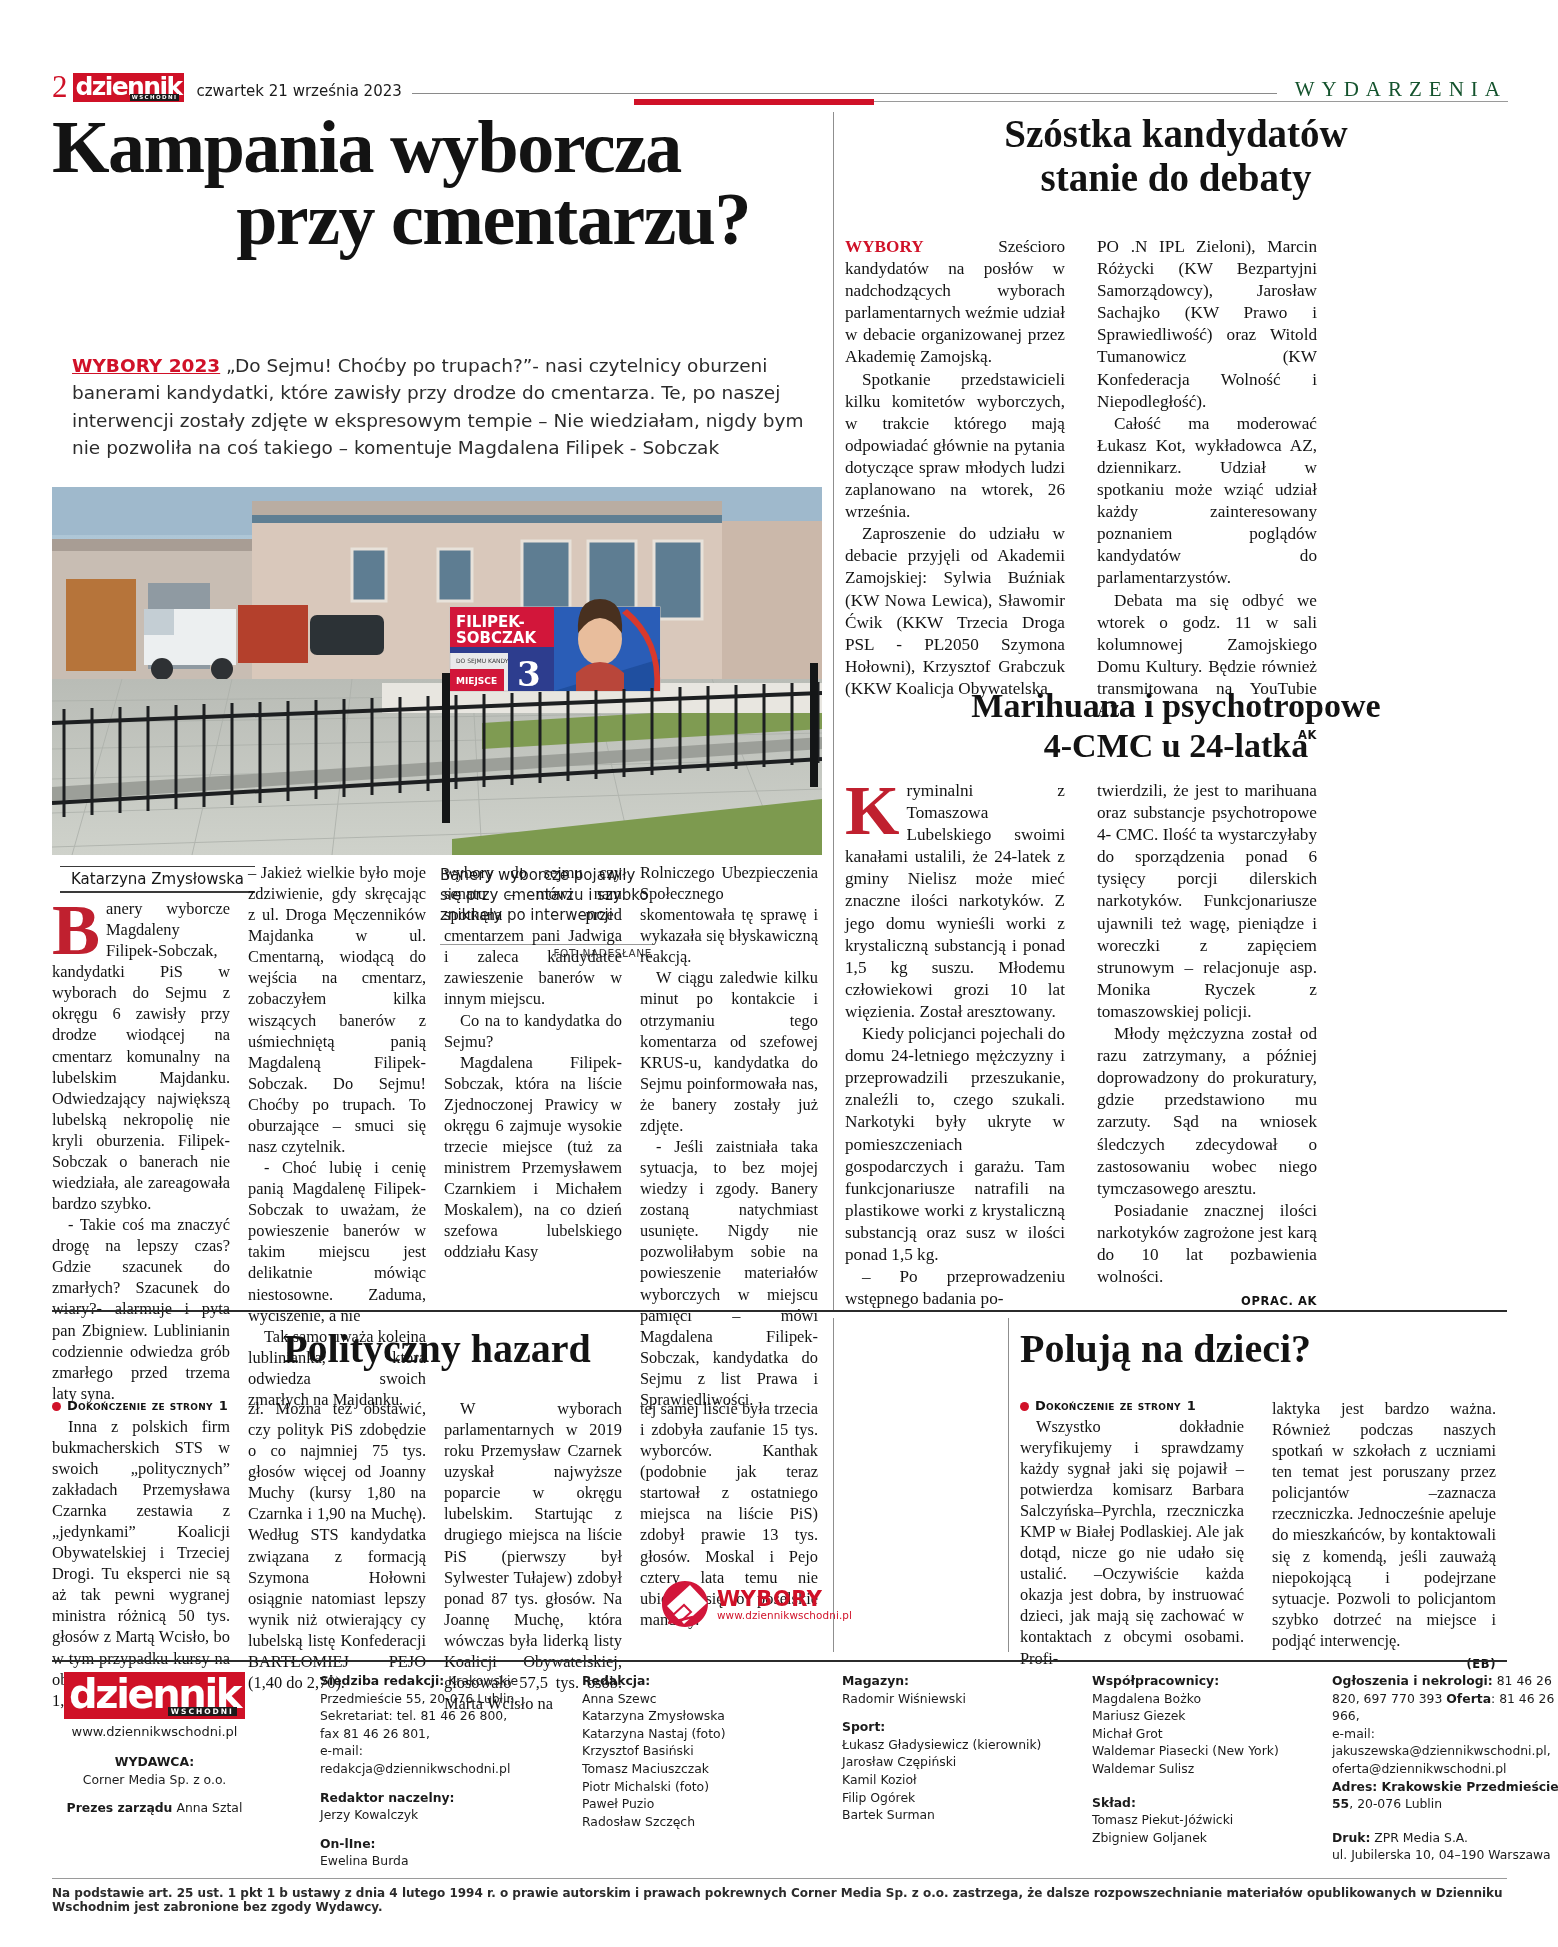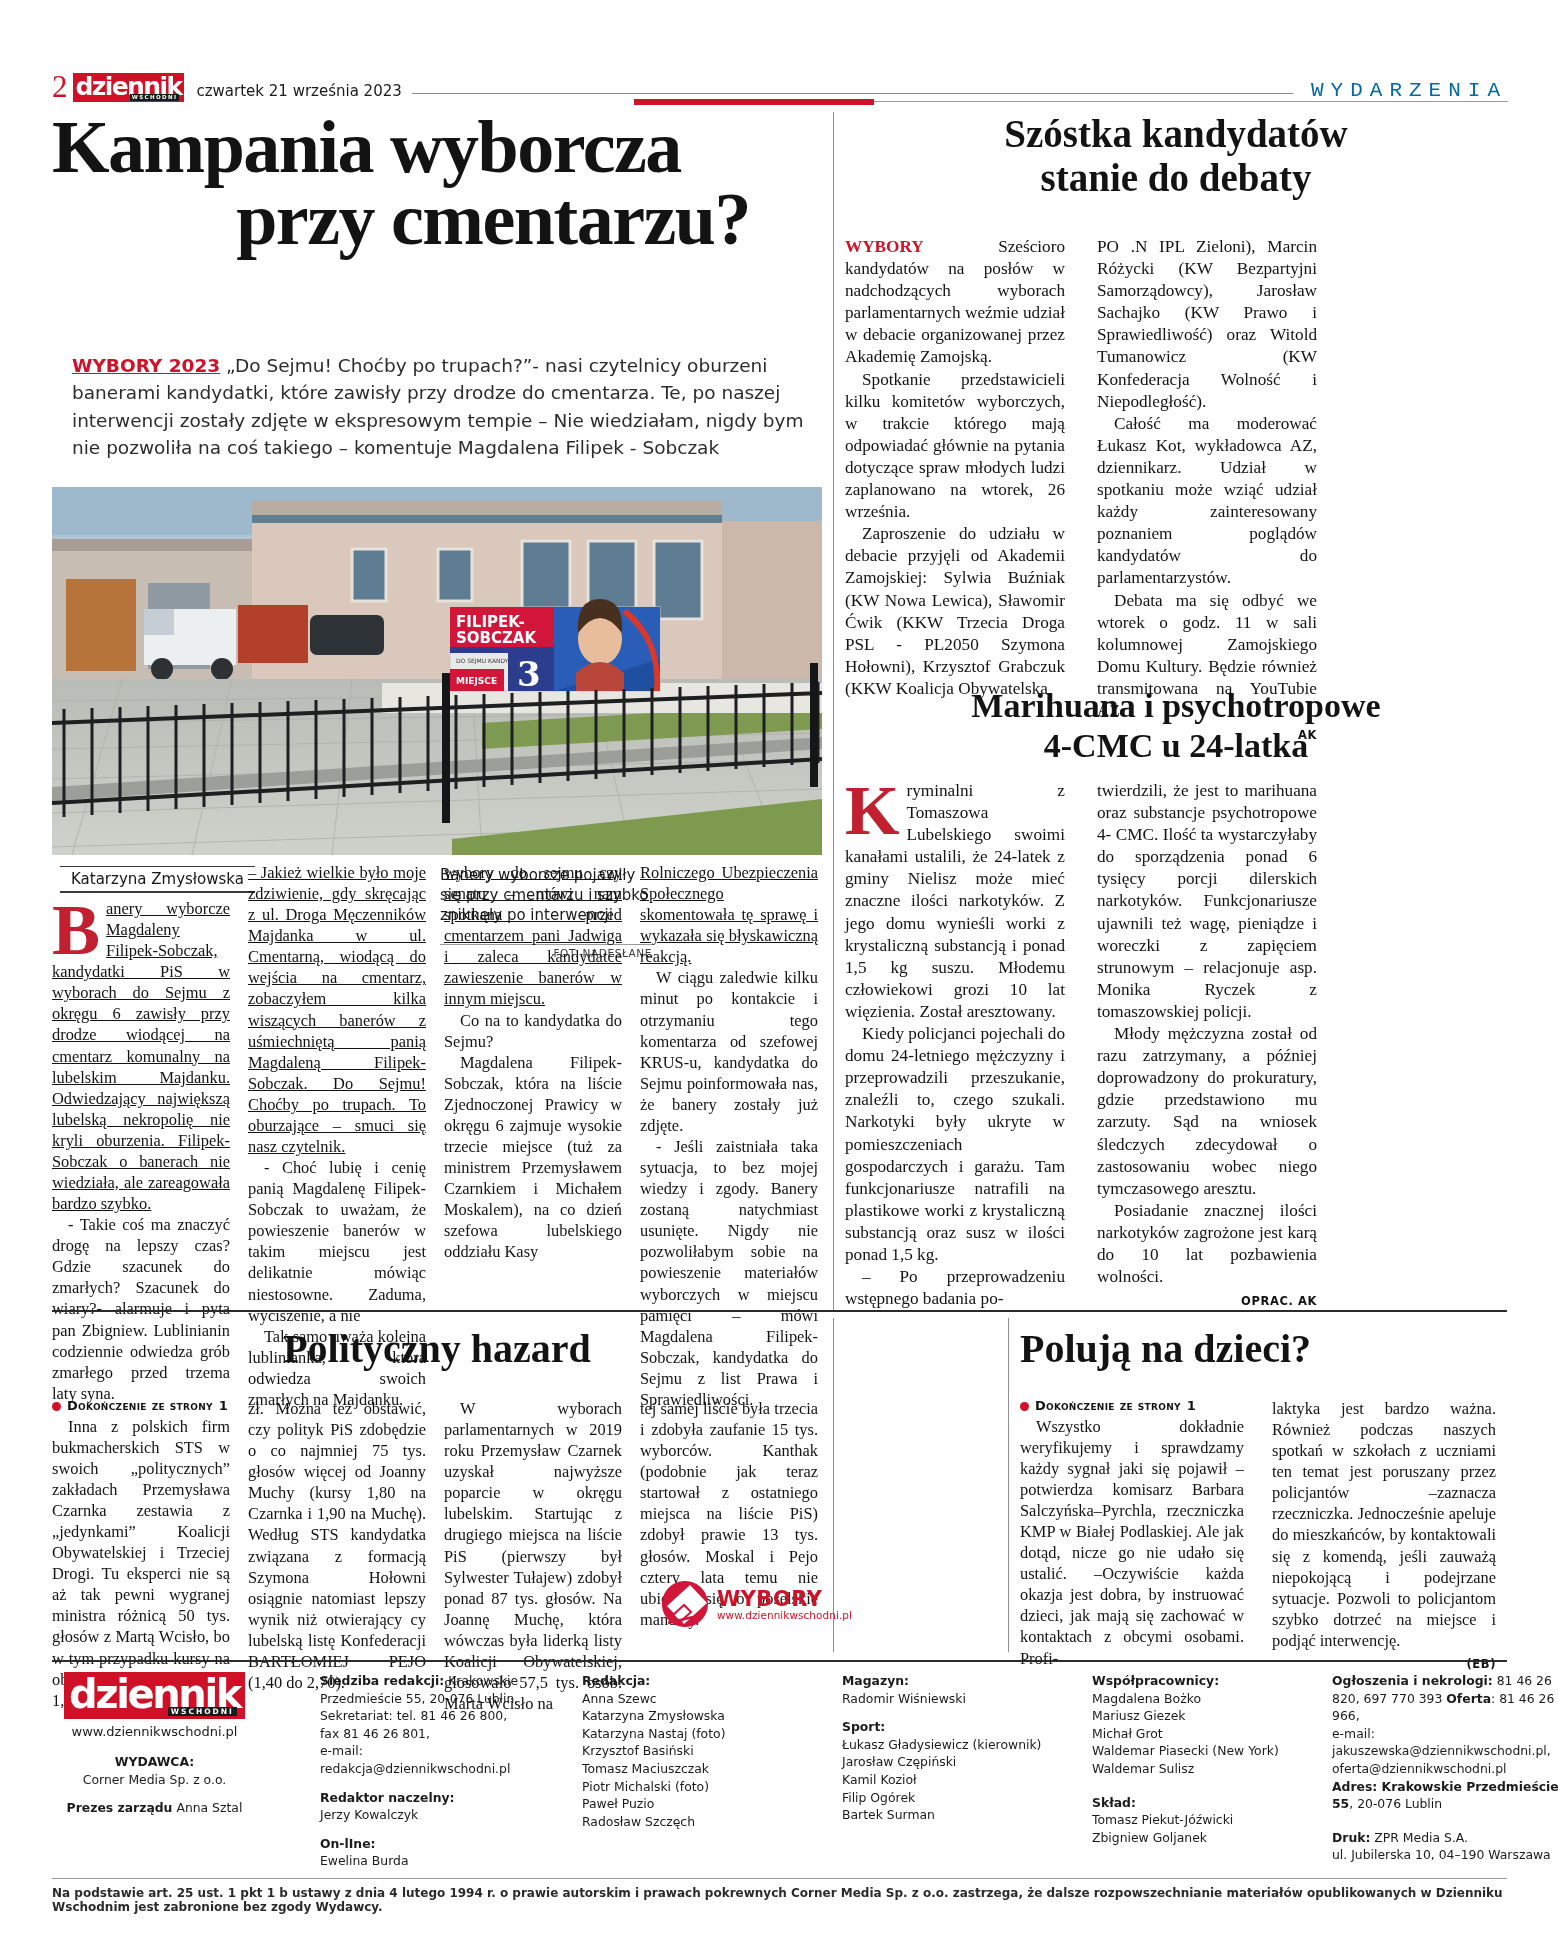--- a/index.html
+++ b/index.html
@@ -40,22 +40,22 @@
   }
   .mh-date {
     font-family:"DejaVu Sans", sans-serif;
     font-size:15px; color:#1b1b1b; margin-left:12px; padding-bottom:2px;
     white-space:nowrap;
   }
   .mh-rule {
     flex:1; height:1px; background:#8a8a8a; margin:0 0 8px 10px;
   }
   .mh-section {
-    font-family:Liberation Mono, monospace;
-    font-size:21px; letter-spacing:7px; color:#0369a1;
+    font-family:Liberation Serif, serif;
+    font-size:21px; letter-spacing:7px; color:#14532d;
     padding:0 0 0 18px; white-space:nowrap;
   }
   .mh-redbar {
     position:absolute; left:634px; top:99px; width:240px; height:6px; background:#d01128;
   }
   .mh-rule2 {
     position:absolute; left:874px; top:101px; width:634px; height:1px; background:#9a9a9a;
   }
 
   
@@ -112,21 +112,21 @@
     position:absolute; left:52px; top:898px; width:770px;
   }
   .col {
     position:absolute; top:0; width:178px;
     font-family:"Liberation Serif", serif;
     font-size:16.4px; line-height:1.285;
     text-align:justify; color:#131313;
     hyphens:manual;
   }
   .col p { margin:0; text-indent:16px; }
-  .col p.noind { text-indent:0;text-decoration:underline; }
+  .col p.noind { text-indent:0; }
   .c1 { left:0; }
   .c2 { left:196px; }
   .c3 { left:392px; }
   .c4 { left:588px; }
   .c2, .c3, .c4 { top:-36px; }
 
   .dropcap {
     float:left; font-family:"Liberation Serif", serif;
     font-size:72px; line-height:0.78; color:#c0202f;
     font-weight:bold; padding:2px 6px 0 0; margin-top:2px;

